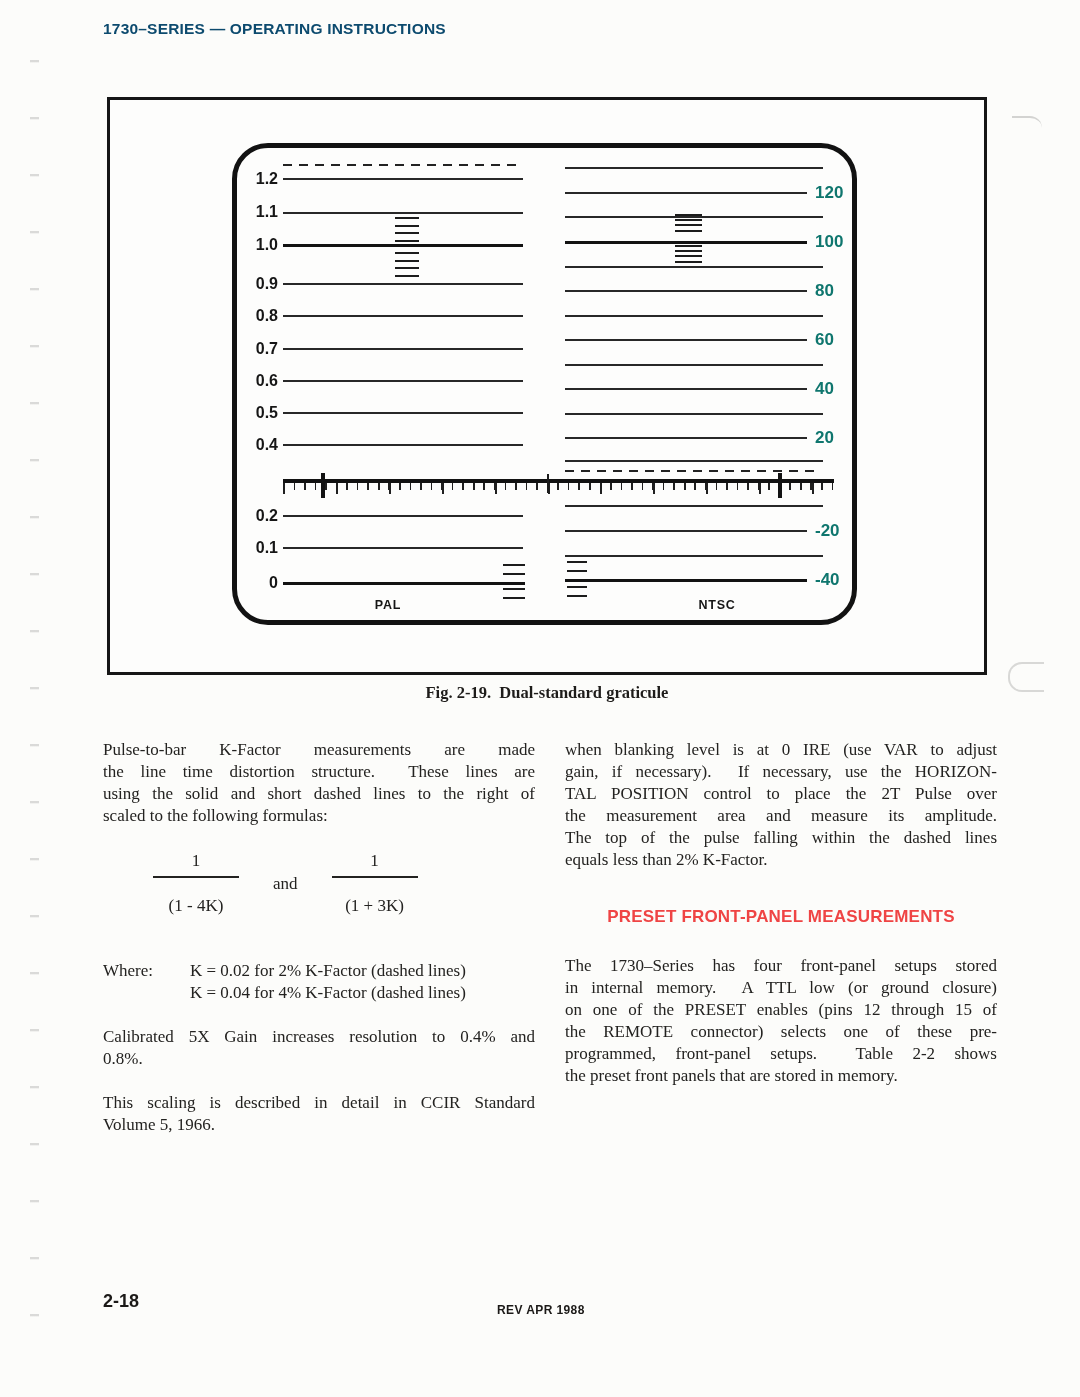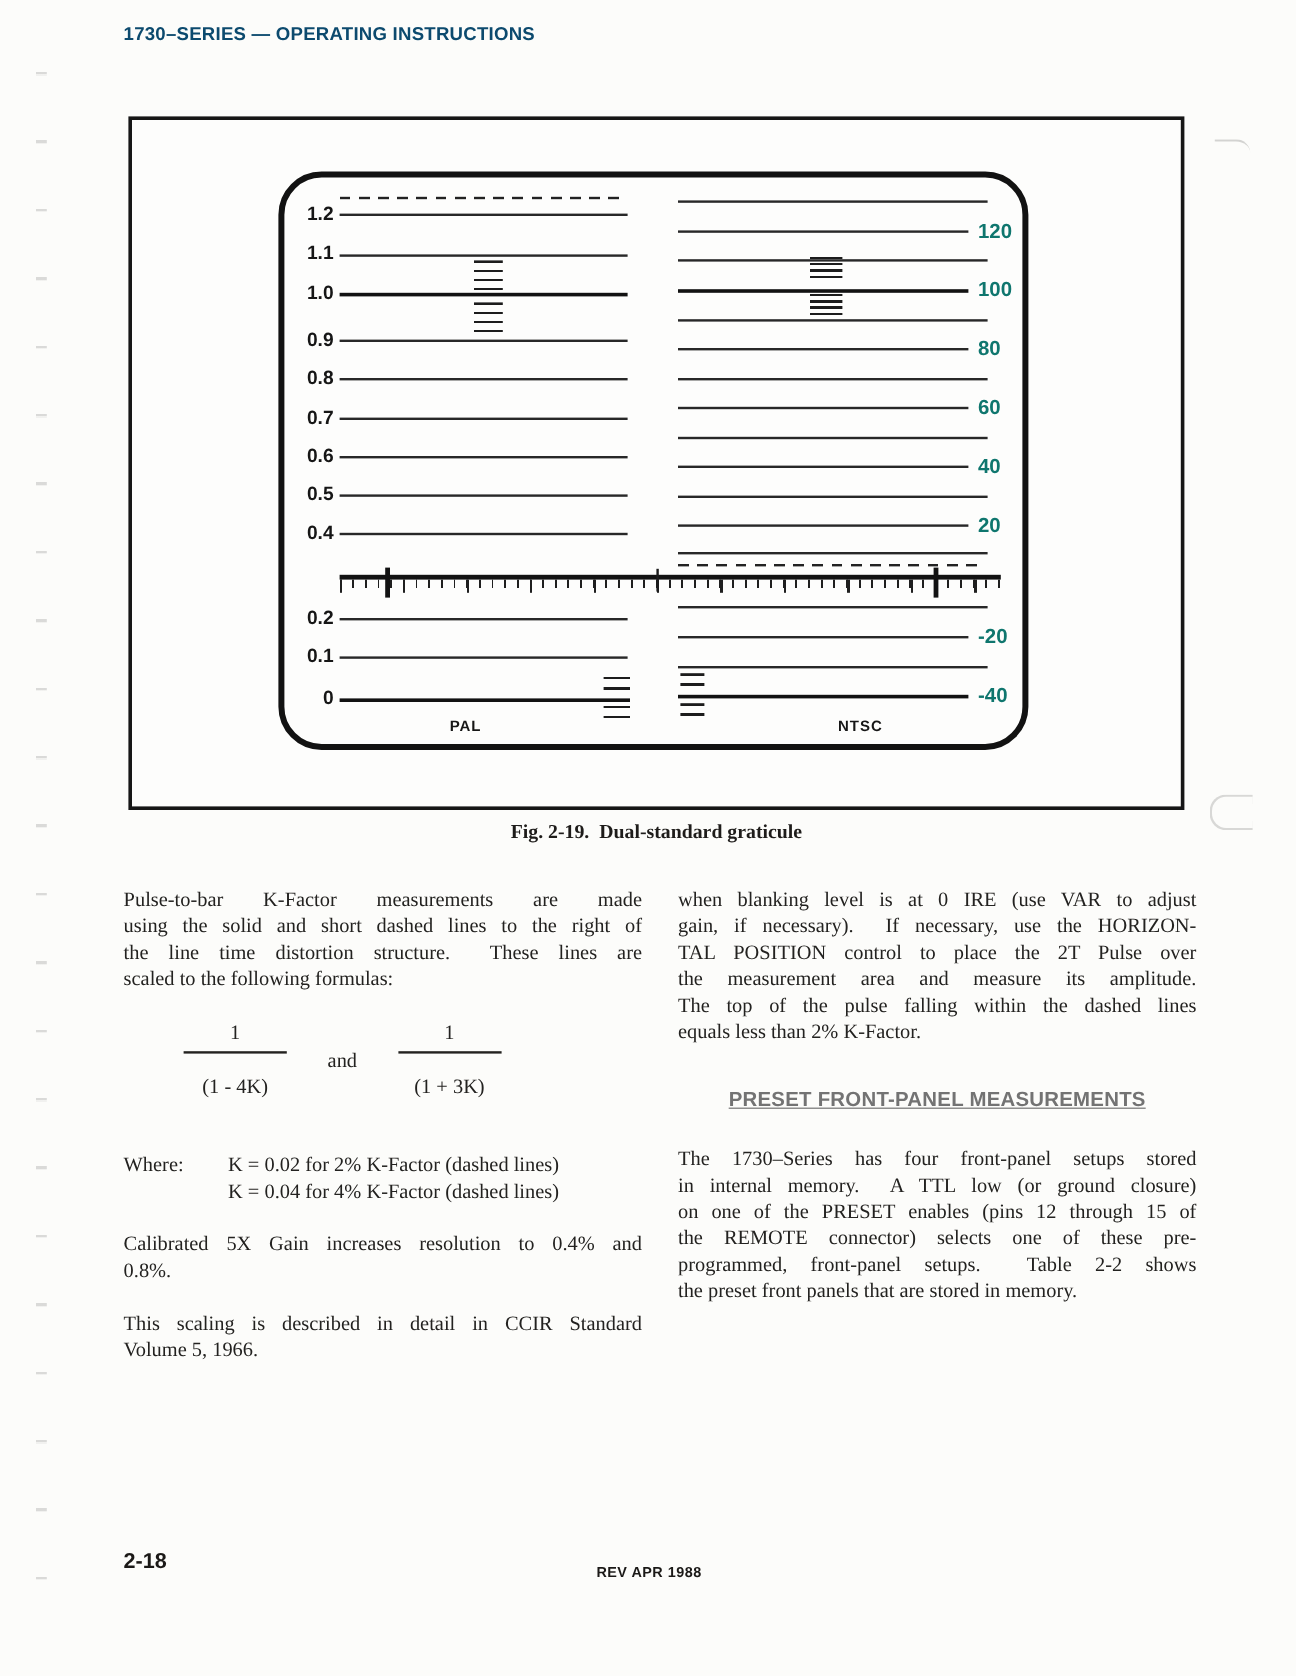--- a/index.html
+++ b/index.html
@@ -62,21 +62,21 @@
   .colL{left:103px;top:739px;width:432px;}
   .colR{left:565px;top:739px;width:432px;}
   .formula-row{display:flex;align-items:center;margin:24px 0 0 50px;column-gap:30px;font-size:17px;}
   .frac{display:inline-flex;flex-direction:column;align-items:stretch;min-width:86px;text-align:center;}
   .frac .num{padding-bottom:5px;}
   .frac .den{border-top:2px solid #232220;padding-top:18px;}
   .conj{padding:0 4px;}
   .whereblk{display:flex;margin-top:44px;}
   .wlabel{width:87px;font-size:17px;line-height:22px;}
   .heading{font-family:"Liberation Sans",sans-serif;font-weight:bold;font-size:17px;
-           letter-spacing:.2px;text-align:center;margin:36px 0 0 0;color:#737373;text-decoration:underline;}
+           letter-spacing:.2px;text-align:center;margin:36px 0 0 0;color:#ef4444;}
   .mt28{margin-top:28px;}
   .mt22{margin-top:22px;}
   
   .marg{left:30px;top:60px;width:9px;height:1292px;
         background:repeating-linear-gradient(180deg,rgba(40,40,40,.16) 0 2px,rgba(40,40,40,.05) 2px 3px,transparent 3px 57px);}
   .arc1{left:1012px;top:116px;width:30px;height:14px;border-top:2px solid rgba(0,0,0,.16);border-top-right-radius:12px;}
   .arc2{left:1008px;top:662px;width:34px;height:26px;border:2px solid rgba(0,0,0,.14);border-right:none;
         border-top-left-radius:14px;border-bottom-left-radius:14px;}
 </style>
 </head>
@@ -169,22 +169,22 @@
     <span class="scap" style="left:128px">PAL</span>
     <span class="scap" style="left:457px">NTSC</span>
   </div>
 </div>
 
 <div class="abs figcap">Fig. 2-19.  Dual-standard graticule</div>
 
 <div class="abs colL">
   <div class="lines just">
       <div>Pulse-to-bar K-Factor measurements are made</div>
+      <div>the line time distortion structure.  These lines are</div>
       <div>using the solid and short dashed lines to the right of</div>
-      <div>the line time distortion structure.  These lines are</div>
       <div>scaled to the following formulas:</div>
     </div>
 
   <div class="formula-row">
     <div class="frac">
       <div class="num">1</div>
       <div class="den">(1 - 4K)</div>
     </div>
     <div class="conj">and</div>
     <div class="frac">

